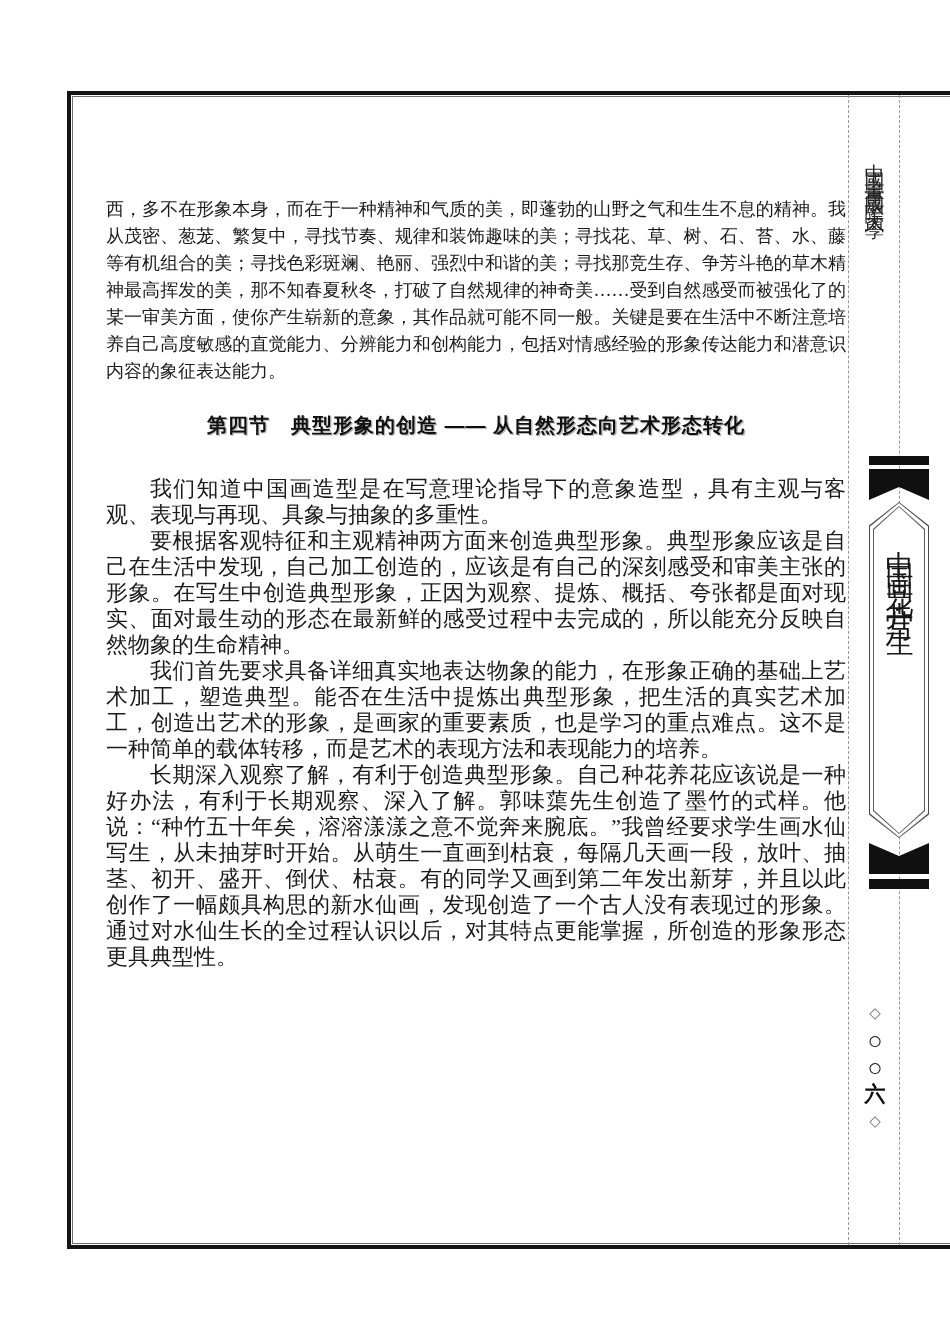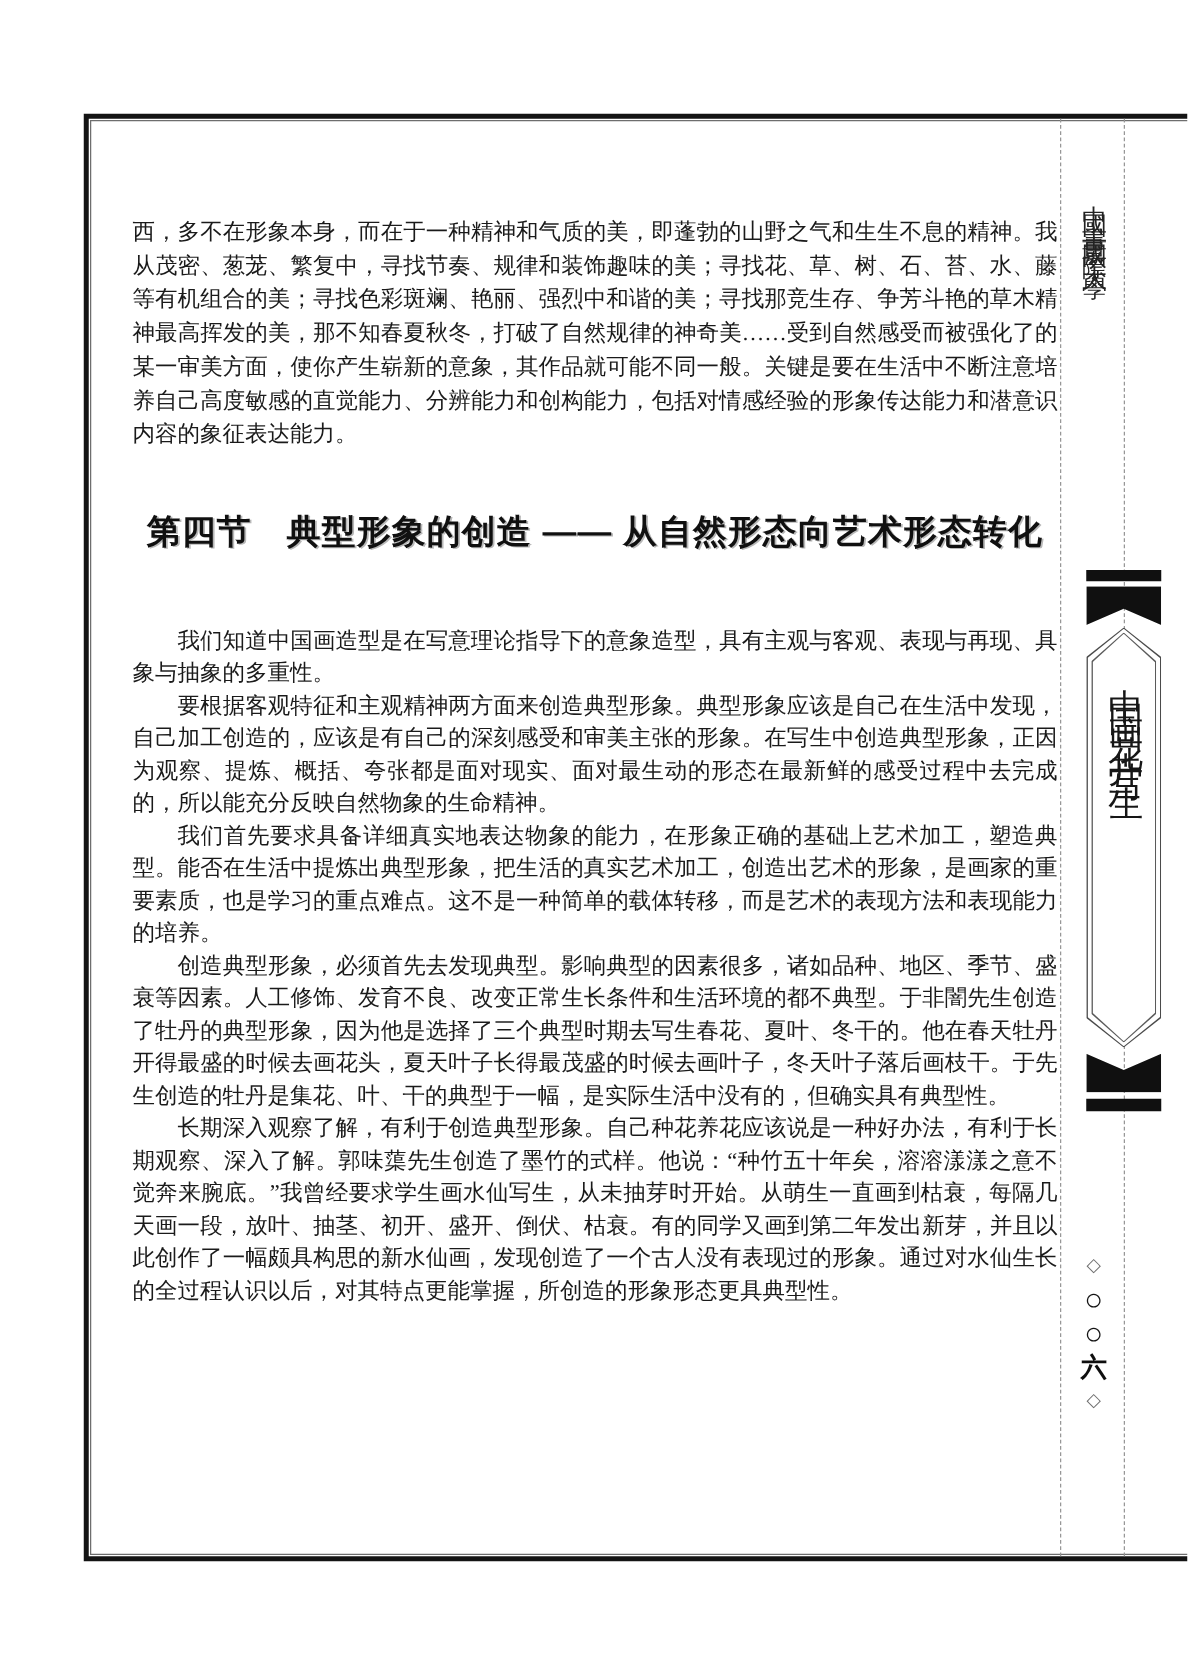--- a/index.html
+++ b/index.html
@@ -13,26 +13,26 @@
   .frame-inner{position:absolute;inset:1px;border:1px solid #6e6e6e;}
 
   
   .sep{position:absolute;top:95px;height:1150px;width:0;border-left:1px dashed #979797;}
   .sep-left{left:848px;}
   .sep-right{left:899px;}
 
   
   .textcol{position:absolute;left:106px;width:740px;text-align:justify;
            text-justify:inter-ideograph;}
-  .cont{top:172px;font-size:18px;line-height:27px;}
+  .cont{top:196px;font-size:18px;line-height:27px;}
   .cont p{margin:0;}
   .heading{top:406px;text-align:center;font-family:"Liberation Sans","DejaVu Sans",sans-serif;
-           font-size:27px;font-weight:900;letter-spacing:1px;line-height:38px;
+           font-size:20px;font-weight:900;letter-spacing:1px;line-height:38px;
            color:#101010;text-shadow:1.4px 1.4px 0 #b8b8b8;}
-  .bodytext{top:499px;font-size:18px;line-height:26px;}
+  .bodytext{top:476px;font-size:22px;line-height:26px;}
   .bodytext p{margin:0;text-indent:2em;}
 
   
   .institution{position:absolute;left:862px;top:148px;writing-mode:vertical-rl;
                font-size:20px;letter-spacing:8px;color:#222;}
 
   
   .ribbon{position:absolute;left:869px;width:60px;background:#101010;}
   .rb-bar-top{top:456px;height:9px;}
   .rb-bar-bottom{top:879px;height:10px;}
@@ -74,21 +74,20 @@
   <div class="textcol cont">
     <p>西，多不在形象本身，而在于一种精神和气质的美，即蓬勃的山野之气和生生不息的精神。我从茂密、葱茏、繁复中，寻找节奏、规律和装饰趣味的美；寻找花、草、树、石、苔、水、藤等有机组合的美；寻找色彩斑斓、艳丽、强烈中和谐的美；寻找那竞生存、争芳斗艳的草木精神最高挥发的美，那不知春夏秋冬，打破了自然规律的神奇美……受到自然感受而被强化了的某一审美方面，使你产生崭新的意象，其作品就可能不同一般。关键是要在生活中不断注意培养自己高度敏感的直觉能力、分辨能力和创构能力，包括对情感经验的形象传达能力和潜意识内容的象征表达能力。</p>
   </div>
 
   <div class="textcol heading">第四节　典型形象的创造 —— 从自然形态向艺术形态转化</div>
 
   <div class="textcol bodytext">
     <p>我们知道中国画造型是在写意理论指导下的意象造型，具有主观与客观、表现与再现、具象与抽象的多重性。</p>
     <p>要根据客观特征和主观精神两方面来创造典型形象。典型形象应该是自己在生活中发现，自己加工创造的，应该是有自己的深刻感受和审美主张的形象。在写生中创造典型形象，正因为观察、提炼、概括、夸张都是面对现实、面对最生动的形态在最新鲜的感受过程中去完成的，所以能充分反映自然物象的生命精神。</p>
     <p>我们首先要求具备详细真实地表达物象的能力，在形象正确的基础上艺术加工，塑造典型。能否在生活中提炼出典型形象，把生活的真实艺术加工，创造出艺术的形象，是画家的重要素质，也是学习的重点难点。这不是一种简单的载体转移，而是艺术的表现方法和表现能力的培养。</p>
-    <p>创造典型形象，必须首先去发现典型。影响典型的因素很多，诸如品种、地区、季节、盛衰等因素。人工修饰、发育不良、改变正常生长条件和生活环境的都不典型。于非闇先生创造了牡丹的典型形象，因为他是选择了三个典型时期去写生春花、夏叶、冬干的。他在春天牡丹开得最盛的时候去画花头，夏天叶子长得最茂盛的时候去画叶子，冬天叶子落后画枝干。于先生创造的牡丹是集花、叶、干的典型于一幅，是实际生活中没有的，但确实具有典型性。</p>
     <p>长期深入观察了解，有利于创造典型形象。自己种花养花应该说是一种好办法，有利于长期观察、深入了解。郭味蕖先生创造了墨竹的式样。他说：“种竹五十年矣，溶溶漾漾之意不觉奔来腕底。”我曾经要求学生画水仙写生，从未抽芽时开始。从萌生一直画到枯衰，每隔几天画一段，放叶、抽茎、初开、盛开、倒伏、枯衰。有的同学又画到第二年发出新芽，并且以此创作了一幅颇具构思的新水仙画，发现创造了一个古人没有表现过的形象。通过对水仙生长的全过程认识以后，对其特点更能掌握，所创造的形象形态更具典型性。</p>
   </div>
 
   <div class="institution">中國書畫國際大學</div>
 
   <div class="ribbon rb-bar-top"></div>
   <div class="ribbon rb-block-top"></div>
 
   <div class="hexwrap">
     <div class="hex hex-l1"></div>

